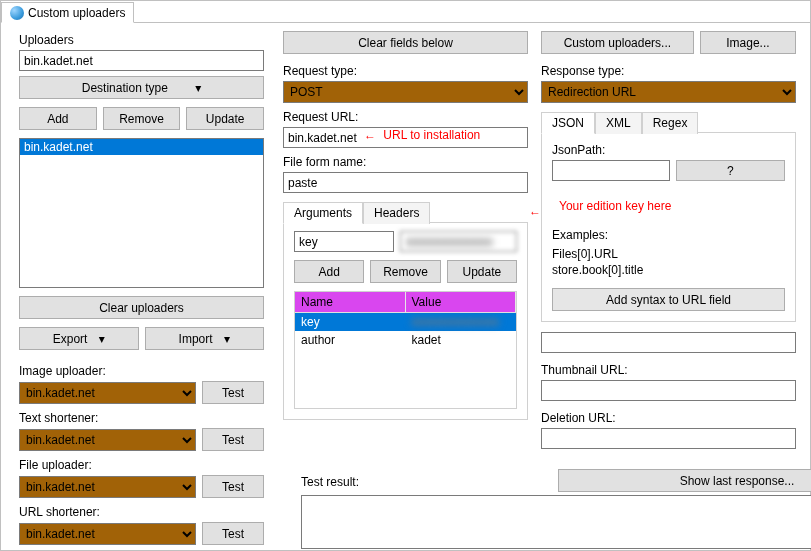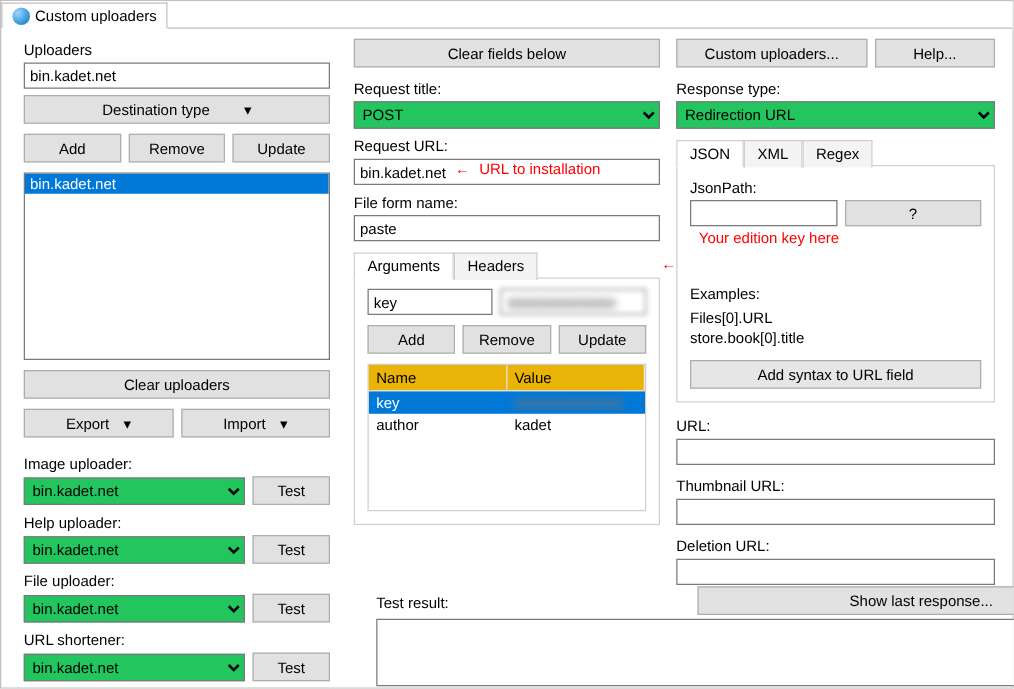--- a/index.html
+++ b/index.html
@@ -8,34 +8,34 @@
   .tab-strip { height: 22px; border-bottom: 1px solid #c0c0c0; background: #fff; display: flex; }
   .app-tab { display: inline-flex; align-items: flex-end; gap: 4px; padding: 2px 8px; border: 1px solid #c0c0c0; border-bottom: 1px solid #fff; background: #fff; position: relative; top: 1px; }
   .globe { width: 14px; height: 14px; border-radius: 50%; background: radial-gradient(circle at 30% 30%, #9fd6ff, #3a9bdc 60%, #1a6fb0); display:inline-block; }
   .content { position: absolute; top: 22px; left: 0; right: 0; bottom: 0; padding: 8px 10px; }
   .col { position: absolute; }
   .col-left { left: 18px; top: 8px; width: 245px; }
   .col-mid  { left: 282px; top: 8px; width: 245px; }
   .col-right{ left: 540px; top: 8px; width: 255px; }
   .label { margin: 2px 0 3px 0; }
   input[type=text], .input { width: 100%; height: 21px; border: 1px solid #7a7a7a; padding: 1px 4px; background:#fff; }
-  select { width: 100%; height: 22px; border: 1px solid #7a7a7a; background:#22c55e; padding: 1px 2px; }
+  select { width: 100%; height: 22px; border: 1px solid #7a7a7a; background:#a16207; padding: 1px 2px; }
   button { height: 23px; background: #e1e1e1; border: 1px solid #adadad; padding: 0 0; cursor:pointer; }
   .row { display:flex; gap:6px; }
   .row > * { flex:1; }
   .listbox { border:1px solid #7a7a7a; background:#fff; height:150px; overflow:auto; }
   .list-item { padding:1px 4px; }
   .list-item.sel { background:#0078d7; color:#fff; }
   .group { border:1px solid #d0d0d0; padding:8px 10px 10px 10px; margin-top:-1px; }
   .tabs { display:flex; }
   .tabs .tab { padding:3px 10px; border:1px solid #d0d0d0; border-bottom:none; background:#fff; position:relative; top:1px; cursor:pointer; }
   .tabs .tab.active { border-bottom:1px solid #fff; background:#fff; z-index:1; }
   .tabs .tab:not(.active){ background:#f4f4f4; }
   .table { border:1px solid #d0d0d0; }
-  .table-head { display:flex; border-bottom:1px solid #e0e0e0; background:#eab308; }
+  .table-head { display:flex; border-bottom:1px solid #e0e0e0; background:#d946ef; }
   .th { flex:1; padding:3px 6px; border-right:1px solid #e6e6e6; }
   .table-body { height:95px; overflow:auto; }
   .tr { display:flex; }
   .td { flex:1; padding:2px 6px; border-right:1px solid transparent; height:18px; display:flex; align-items:center; }
   .tr.sel { background:#0078d7; color:#fff; }
   .blur { color: transparent; text-shadow: 0 0 6px rgba(120,120,120,.9); filter: blur(2px); user-select:none; }
   .big-button { width:100%; }
   .annot { position:absolute; color:#ff0000; font-size:12px; pointer-events:none; }
   .arrow-left::before { content:"←"; margin-right:4px; color:#ff0000; }
   .sp3 { height:3px; } .sp5 { height:5px; } .sp8{height:8px;} .sp10{height:10px;} .sp12{height:12px;}
@@ -91,21 +91,21 @@
         <button><span>Import</span> <span style="margin-left:8px">▾</span></button>
       </div>
       <div class="sp12"></div>
 
       <div class="label">Image uploader:</div>
       <div class="uploader-row">
         <select><option>bin.kadet.net</option></select>
         <button>Test</button>
       </div>
       <div class="sp5"></div>
-      <div class="label">Help uploader:</div>
+      <div class="label">Text shortener:</div>
       <div class="uploader-row">
         <select><option>bin.kadet.net</option></select>
         <button>Test</button>
       </div>
       <div class="sp5"></div>
       <div class="label">File uploader:</div>
       <div class="uploader-row">
         <select><option>bin.kadet.net</option></select>
         <button>Test</button>
       </div>
@@ -113,21 +113,21 @@
       <div class="label">URL shortener:</div>
       <div class="uploader-row">
         <select><option>bin.kadet.net</option></select>
         <button>Test</button>
       </div>
     </div>
 
     <div class="col col-mid">
       <button class="clear-btn big-button" style="width:100%">Clear fields below</button>
       <div class="sp8"></div>
-      <div class="label">Request title:</div>
+      <div class="label">Request type:</div>
       <select><option>POST</option></select>
       <div class="sp5"></div>
       <div class="label">Request URL:</div>
       <input type="text" value="bin.kadet.net" style="">
       <div class="sp5"></div>
       <div class="label">File form name:</div>
       <input type="text" value="paste" style="">
       <div class="sp8"></div>
 
       <div class="tabs">
@@ -165,21 +165,21 @@
               <div class="td">kadet</div>
             </div>
           </div>
         </div>
       </div>
     </div>
 
     <div class="col col-right">
       <div class="row">
         <button class="cu-btn" style="flex:1.6">Custom uploaders...</button>
-        <button class="help-btn" style="flex:1">Help...</button>
+        <button class="help-btn" style="flex:1">Image...</button>
       </div>
       <div class="sp8"></div>
       <div class="label">Response type:</div>
       <select><option>Redirection URL</option></select>
       <div class="sp8"></div>
 
       <div class="tabs">
         <div class="tab active">JSON</div>
         <div class="tab">XML</div>
         <div class="tab">Regex</div>
@@ -194,21 +194,20 @@
         <div class="ex-block">
           <div class="label">Examples:</div>
           <div>Files[0].URL</div>
           <div>store.book[0].title</div>
         </div>
         <div class="sp10"></div>
         <button class="syntax-btn">Add syntax to URL field</button>
       </div>
 
       <div class="sp10"></div>
-      <div class="label">URL:</div>
       <input type="text" class="url-input" style="">
       <div class="sp8"></div>
       <div class="label">Thumbnail URL:</div>
       <input type="text" class="url-input" style="">
       <div class="sp8"></div>
       <div class="label">Deletion URL:</div>
       <input type="text" class="url-input" style="">
     </div>
 
     <div class="mid-bottom" style="top:418px;">
@@ -221,16 +220,16 @@
         </div>
       </div>
       <div class="sp3"></div>
       <textarea class="result" style=""></textarea>
     </div>
 
     <div class="annot arrow-left" style="left:363px; top:105px;">
       <span>URL to installation</span>
     </div>
     <div class="annot" style="left:528px; top:181px;">←</div>
-    <div class="annot" style="left:558px; top:160px;">Your edition key here</div>
+    <div class="annot" style="left:558px; top:176px;">Your edition key here</div>
 
   </div>
 </div>
 
 </body></html>

